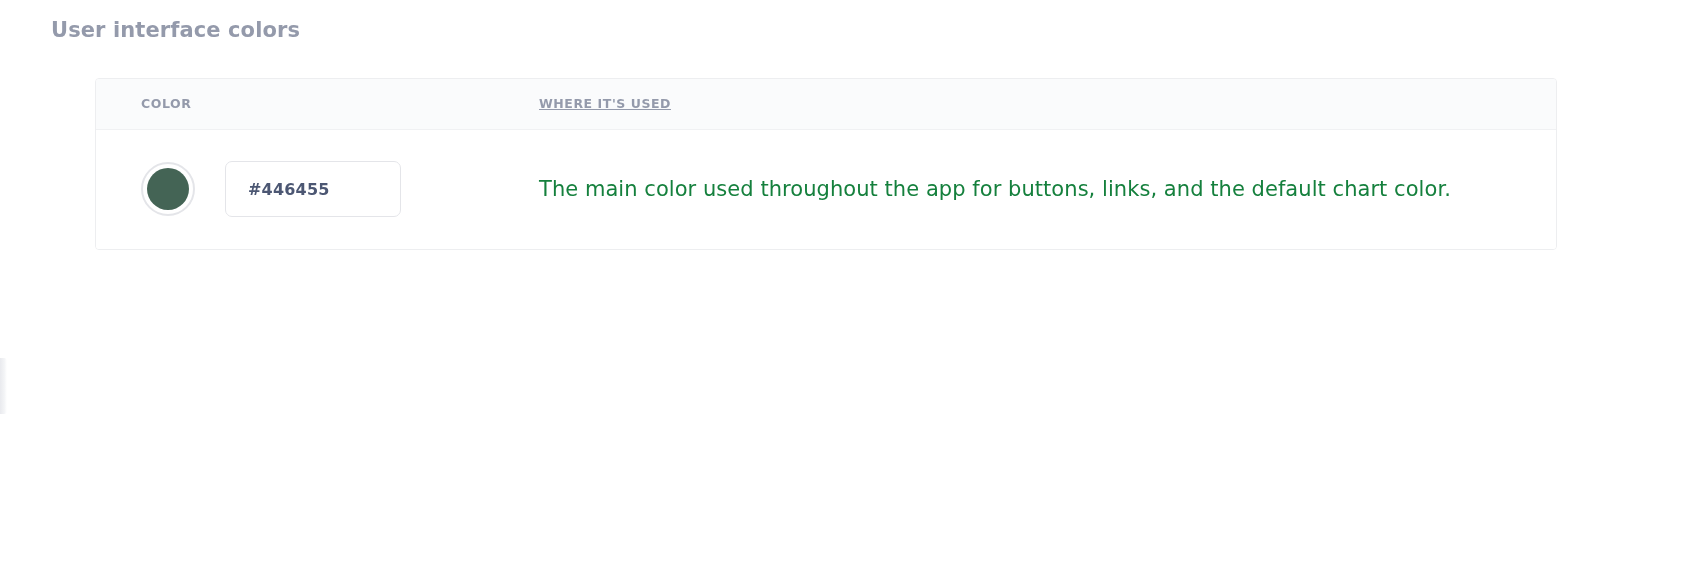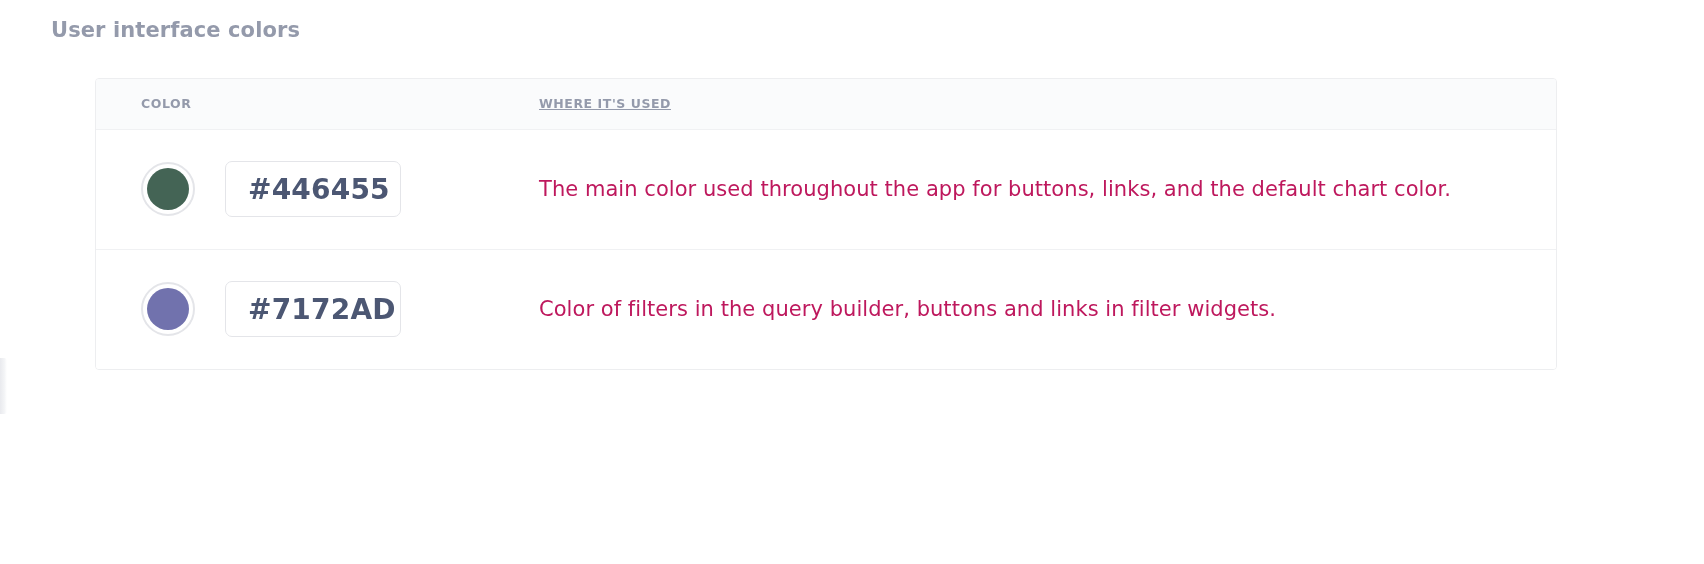--- a/index.html
+++ b/index.html
@@ -125,31 +125,31 @@
   .hex-input {
     margin-left: 30px;
     width: 176px;
     height: 56px;
     border: 1px solid #e4e5e9;
     border-radius: 7px;
     background: #ffffff;
     box-sizing: border-box;
     display: flex;
     align-items: center;
-    font-size: 28px;
+    font-size: 16px;
     font-weight: bold;
     color: #4c5773;
     padding-left: 22px;
     letter-spacing: 0.2px;
     cursor: text;
   }
 
   .desc {
     font-size: 21px;
-    color: #be185d;
+    color: #15803d;
     line-height: 28px;
     padding-left: 0px;
     letter-spacing: 0.05px;
   }
 </style>
 </head>
 <body>
 
 <div class="page">
 
@@ -175,31 +175,18 @@
               </div>
               <div class="hex-input">#446455</div>
             </div>
           </td>
           <td class="cell">
             <div class="desc">The main color used throughout the app for buttons, links, and the default chart color.</div>
           </td>
         </tr>
 
 
-        <tr class="row">
-          <td class="cell">
-            <div class="color-cell-inner">
-              <div class="swatch">
-                <div class="swatch-dot" style="background:#7172AD"></div>
-              </div>
-              <div class="hex-input">#7172AD</div>
-            </div>
-          </td>
-          <td class="cell">
-            <div class="desc">Color of filters in the query builder, buttons and links in filter widgets.</div>
-          </td>
-        </tr>
 
       </tbody>
     </table>
   </div>
 
 </div>
 
 </body></html>

